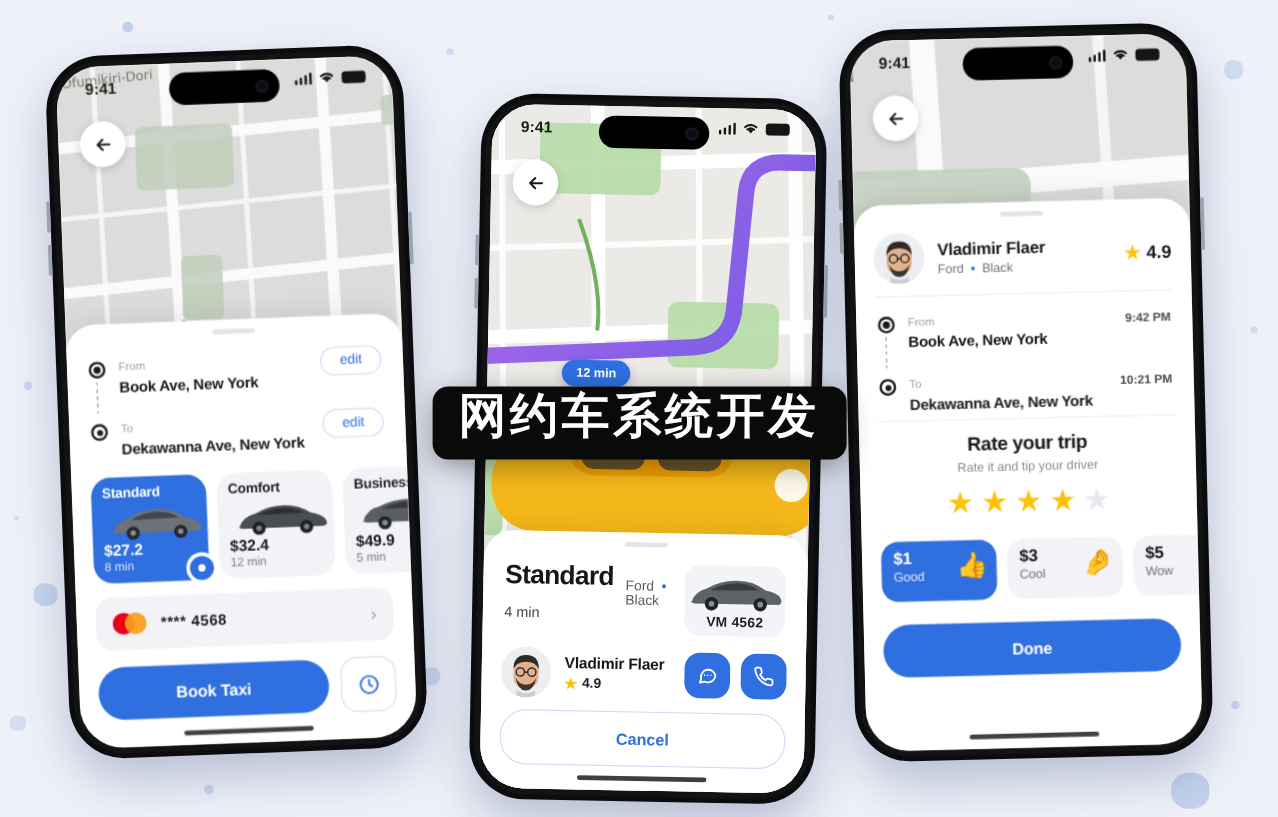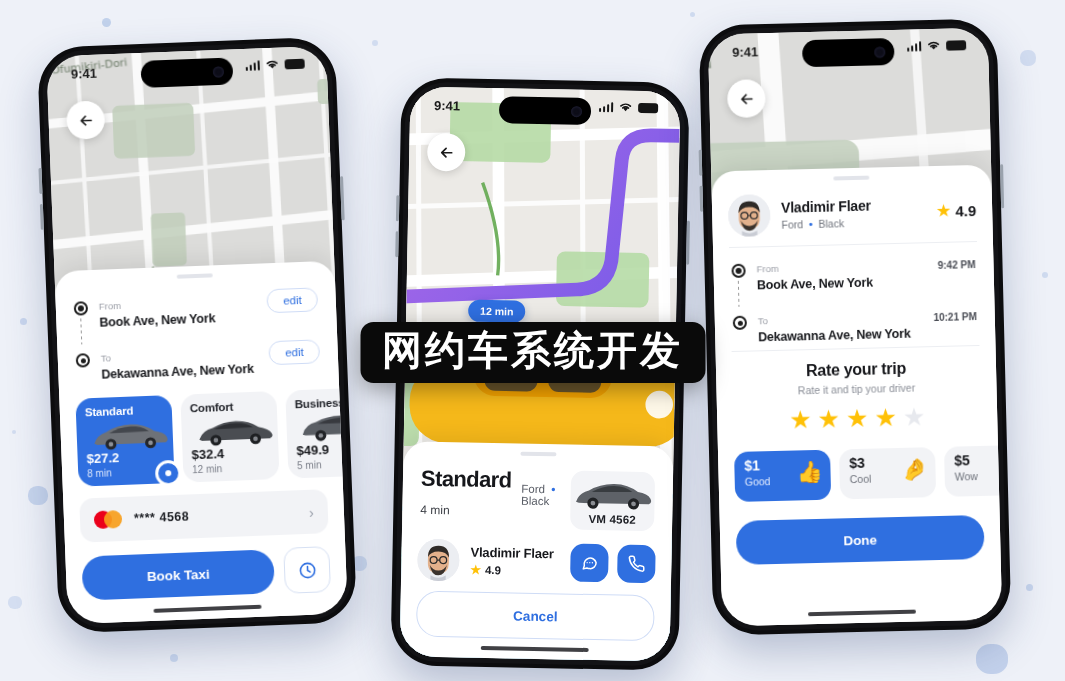--- a/index.html
+++ b/index.html
@@ -169,21 +169,21 @@
   
   .homebar{position:absolute;left:50%;bottom:8px;transform:translateX(-50%);
            width:108px;height:4px;border-radius:3px;background:#1e1f23;opacity:.85;z-index:11;}
 
   
   .banner{position:absolute;left:50%;top:322px;transform:translateX(-50%);
           background:#0a0a0a;border-radius:13px;padding:9px 22px 12px;z-index:40;
           box-shadow:0 6px 22px rgba(0,0,0,.35);}
   .banner span{color:#fff;font-size:40px;font-weight:bold;letter-spacing:3px;
                line-height:1;white-space:nowrap;
-               font-family:Liberation Serif, serif;}
+               font-family:Liberation Mono, monospace;}
 </style>
 </head>
 <body>
 
 <div class="stage">
 
   <div>
     <div class="dot" style="left:102px;top:18px;width:9px;height:9px;"></div>
     <div class="dot" style="left:64px;top:181px;width:5px;height:5px;opacity:.6;"></div>
     <div class="dot" style="left:20px;top:318px;width:7px;height:7px;opacity:.7;"></div>

